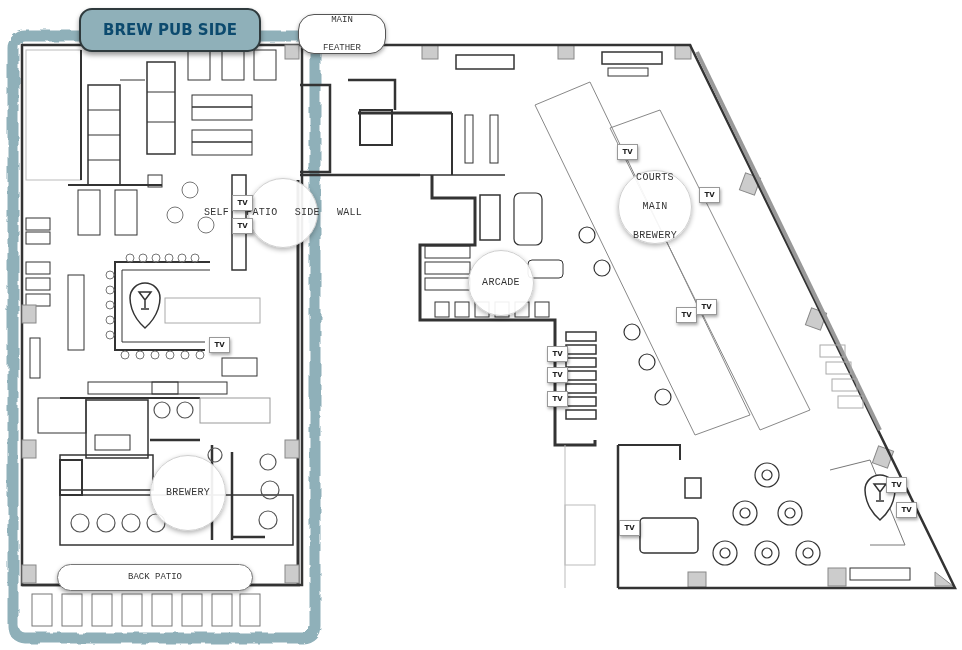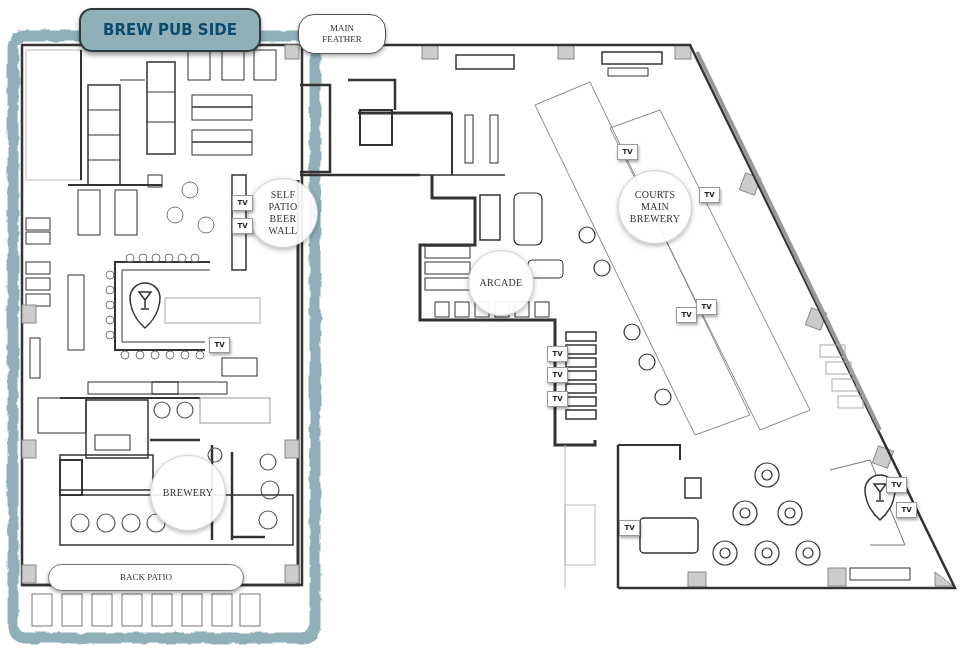--- a/index.html
+++ b/index.html
@@ -1,18 +1,18 @@
 <!DOCTYPE html>
 <html><head>
 <meta charset="utf-8">
 <style>
   html, body { margin:0; padding:0; background:#ffffff; }
   body { width:962px; height:650px; overflow:hidden; position:relative; font-family:"Liberation Sans", sans-serif; }
   #plan { position:absolute; left:0; top:0; width:962px; height:650px; }
-  .lbl { position:absolute; display:flex; align-items:center; justify-content:center; text-align:left; color:#333; font-family:Liberation Serif, serif; }
+  .lbl { position:absolute; display:flex; align-items:center; justify-content:center; text-align:left; color:#333; font-family:Liberation Mono, monospace;gap:17px; }
   .circle-lbl { border-radius:50%; background:rgba(255,255,255,0.92); border:1px solid #cfcfcf; box-shadow:0 2px 5px rgba(0,0,0,0.3); font-size:10px; line-height:12px; letter-spacing:0.3px; }
   .pill-lbl { border-radius:16px; background:#fff; border:1.5px solid #555; box-shadow:0 2px 4px rgba(0,0,0,0.35); font-size:9px; line-height:11px; }
   .brew-title { position:absolute; left:79px; top:8px; width:178px; height:40px; border-radius:13px; background:#8fb0b9; border:2px solid #2f3a3d; box-shadow:0 3px 5px rgba(0,0,0,0.4); font-family:"DejaVu Sans", sans-serif; font-weight:bold; font-size:15px; color:#0c4a6e; display:flex; align-items:center; justify-content:center; }
   .tv { position:absolute; width:19px; height:14px; background:#fff; border:1px solid #999; box-shadow:1px 2px 3px rgba(0,0,0,0.35); font-size:7px; font-weight:bold; color:#222; display:flex; align-items:center; justify-content:center; font-family:"DejaVu Sans", sans-serif; }
 </style>
 </head>
 <body>
 
 <svg id="plan" viewBox="0 0 962 650" xmlns="http://www.w3.org/2000/svg">
   <defs>
@@ -246,38 +246,38 @@
   </g>
 </svg>
 
 <div class="brew-title">BREW PUB SIDE</div>
 
 <div class="lbl pill-lbl" style="left:298px;top:14px;width:86px;height:38px;flex-direction:column;">
   <span>MAIN</span>
   <span>FEATHER</span>
 </div>
 
-<div class="lbl circle-lbl" style="left:248px;top:178px;width:68px;height:68px;flex-direction:column;">
+<div class="lbl circle-lbl" style="left:248px;top:178px;width:68px;height:68px;">
   <span>SELF</span>
   <span>PATIO</span>
-  <span>BEER</span>
+  <span>SIDE</span>
   <span>WALL</span>
 </div>
 
 <div class="lbl circle-lbl" style="left:468px;top:250px;width:64px;height:64px;">ARCADE</div>
 
 <div class="lbl circle-lbl" style="left:618px;top:170px;width:72px;height:72px;flex-direction:column;">
   <span>COURTS</span>
   <span>MAIN</span>
   <span>BREWERY</span>
 </div>
 
 <div class="lbl circle-lbl" style="left:150px;top:455px;width:74px;height:74px;">BREWERY</div>
 
-<div class="lbl pill-lbl" style="left:48px;top:564px;width:194px;height:25px;border-color:#777;">BACK PATIO</div>
+<div class="lbl pill-lbl" style="left:57px;top:564px;width:194px;height:25px;border-color:#777;">BACK PATIO</div>
 
 <div class="tv" style="left:232px;top:195px;">TV</div>
 <div class="tv" style="left:232px;top:218px;">TV</div>
 <div class="tv" style="left:209px;top:337px;">TV</div>
 <div class="tv" style="left:617px;top:144px;">TV</div>
 <div class="tv" style="left:699px;top:187px;">TV</div>
 <div class="tv" style="left:676px;top:307px;">TV</div>
 <div class="tv" style="left:696px;top:299px;">TV</div>
 <div class="tv" style="left:547px;top:346px;">TV</div>
 <div class="tv" style="left:547px;top:367px;">TV</div>

